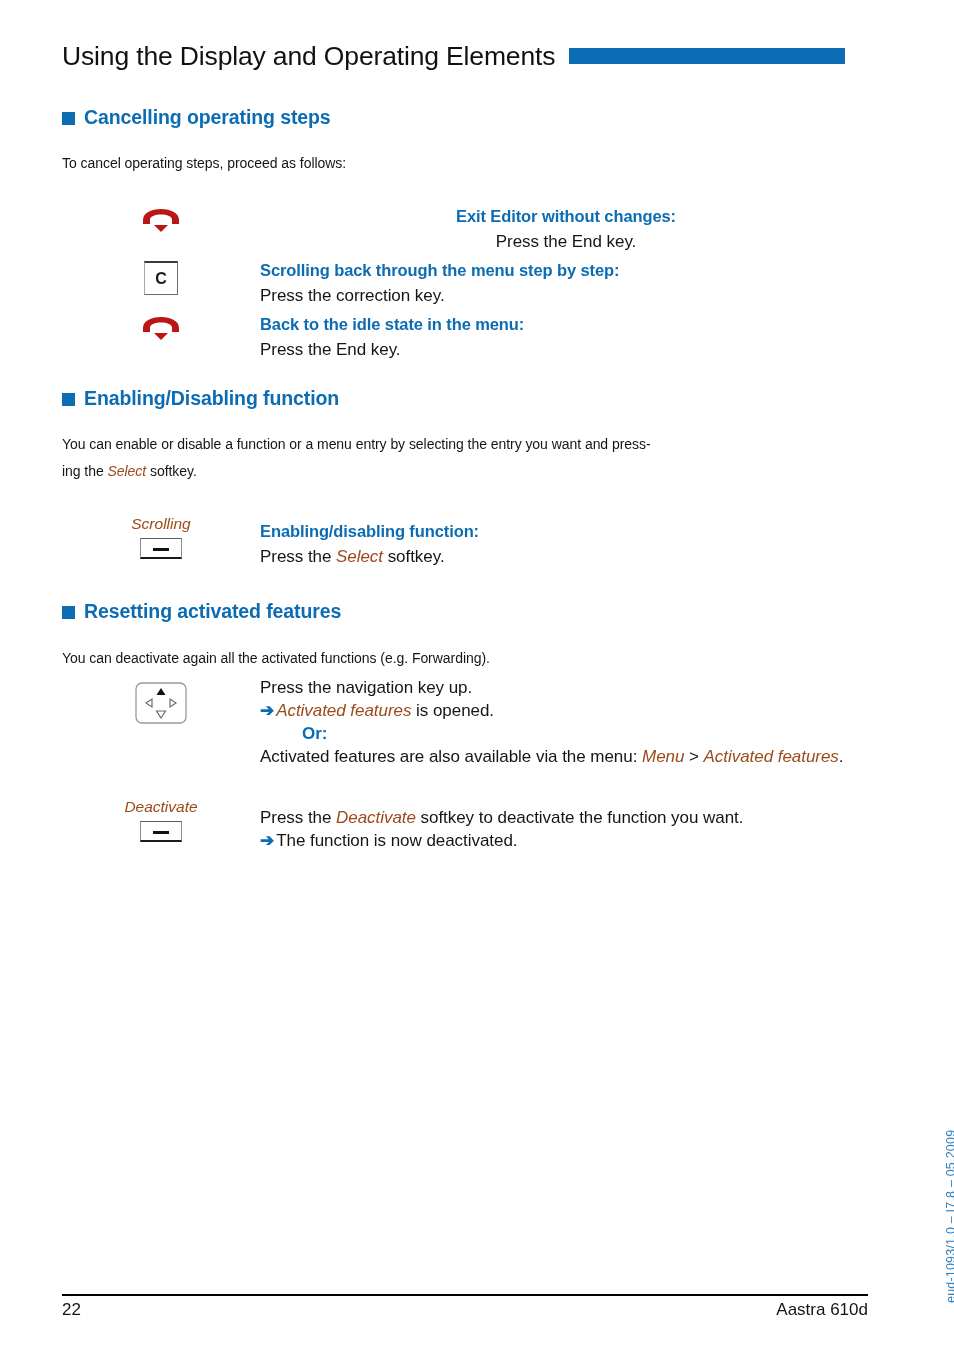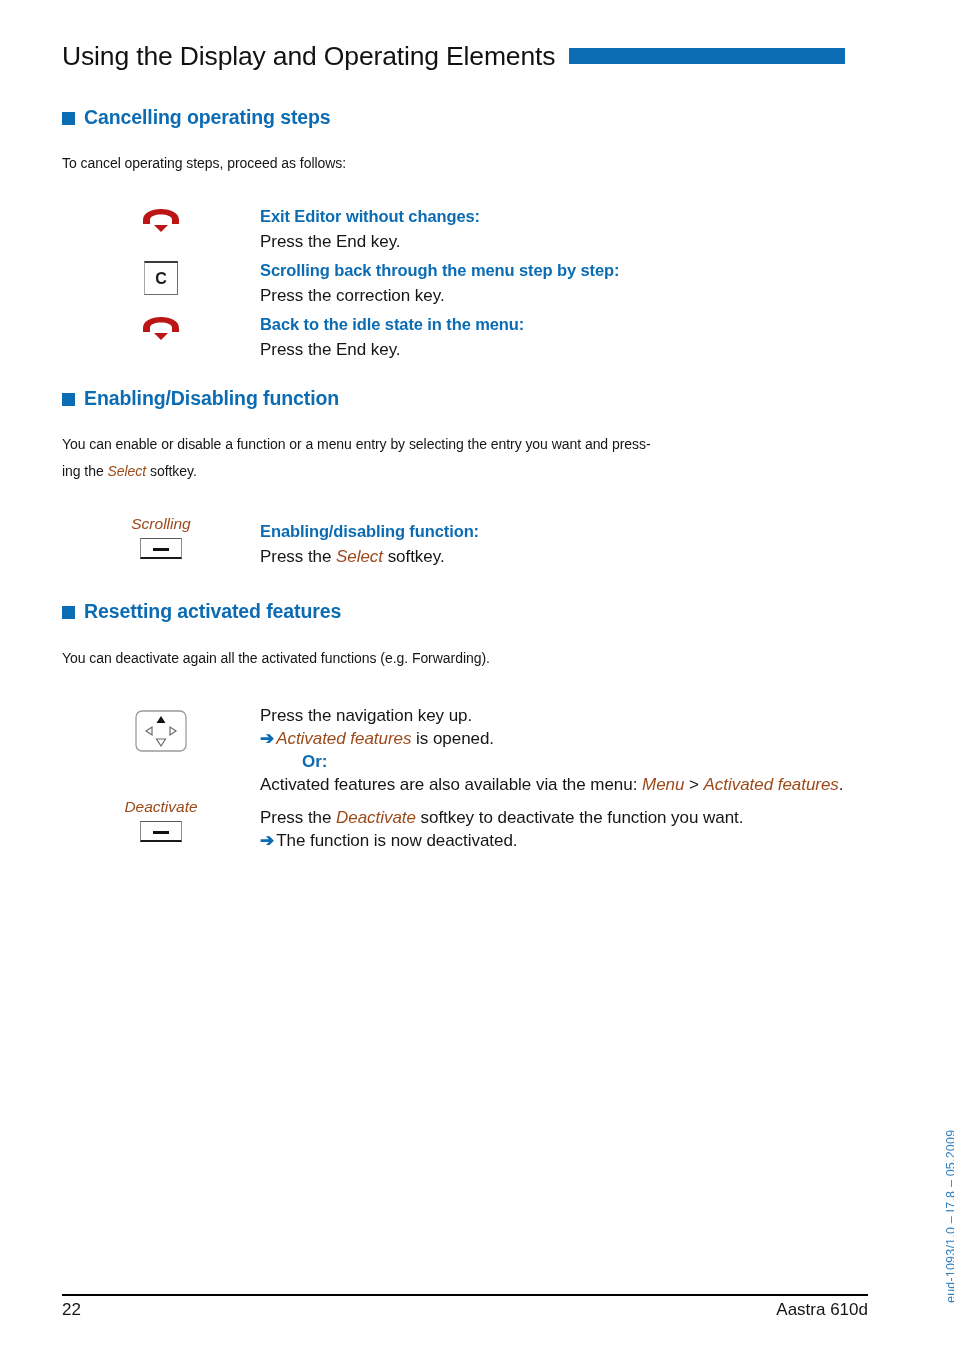--- a/index.html
+++ b/index.html
@@ -235,21 +235,21 @@
     <div class="header-bar"></div>
   </div>
 
   <div class="section-heading" style="top:108px;">
     <span class="bullet"></span>
     <span class="heading-text">Cancelling operating steps</span>
   </div>
 
   <div class="body-par" style="top:150px;">To cancel operating steps, proceed as follows:</div>
 
-  <div class="instr-row" style="top:205px;">
+  <div class="instr-row" style="top:205px;text-align:center;">
     <div class="instr-icon-cell">
       <svg class="icon-endkey" viewBox="0 0 42 26">
         <path d="M3 13 C3 6, 11 2, 21 2 C31 2, 39 6, 39 13 L39 17 L32 17 L32 12.5 C32 9.5, 27 7.5, 21 7.5 C15 7.5, 10 9.5, 10 12.5 L10 17 L3 17 Z" fill="#bb1515"></path>
         <path d="M14 18 L28 18 L21 25 Z" fill="#bb1515"></path>
       </svg>
     </div>
     <div class="instr-text-cell">
       <span class="instr-title">Exit Editor without changes:</span>
       <span class="instr-line">Press the End key.</span>
     </div>
@@ -303,21 +303,21 @@
     </div>
   </div>
 
   <div class="section-heading" style="top:602px;">
     <span class="bullet"></span>
     <span class="heading-text">Resetting activated features</span>
   </div>
 
   <div class="body-par" style="top:645px;">You can deactivate again all the activated functions (e.g. Forwarding).</div>
 
-  <div class="instr-row" style="top:704px;">
+  <div class="instr-row" style="top:676px;">
     <div class="instr-icon-cell" style="padding-top:6px;">
       <svg class="icon-navkey" viewBox="0 0 52 42">
         <rect x="1" y="1" width="50" height="40" rx="6" ry="6" fill="#ffffff" stroke="#9a9a9a" stroke-width="1.3"></rect>
         <path d="M26 6 L30.5 13 L21.5 13 Z" fill="#111111"></path>
         <path d="M11 21 L17 17 L17 25 Z" fill="none" stroke="#6b6b6b" stroke-width="1.2"></path>
         <path d="M41 21 L35 17 L35 25 Z" fill="none" stroke="#6b6b6b" stroke-width="1.2"></path>
         <path d="M26 36 L21.5 29 L30.5 29 Z" fill="none" stroke="#6b6b6b" stroke-width="1.2"></path>
       </svg>
     </div>
     <div class="instr-text-cell">

